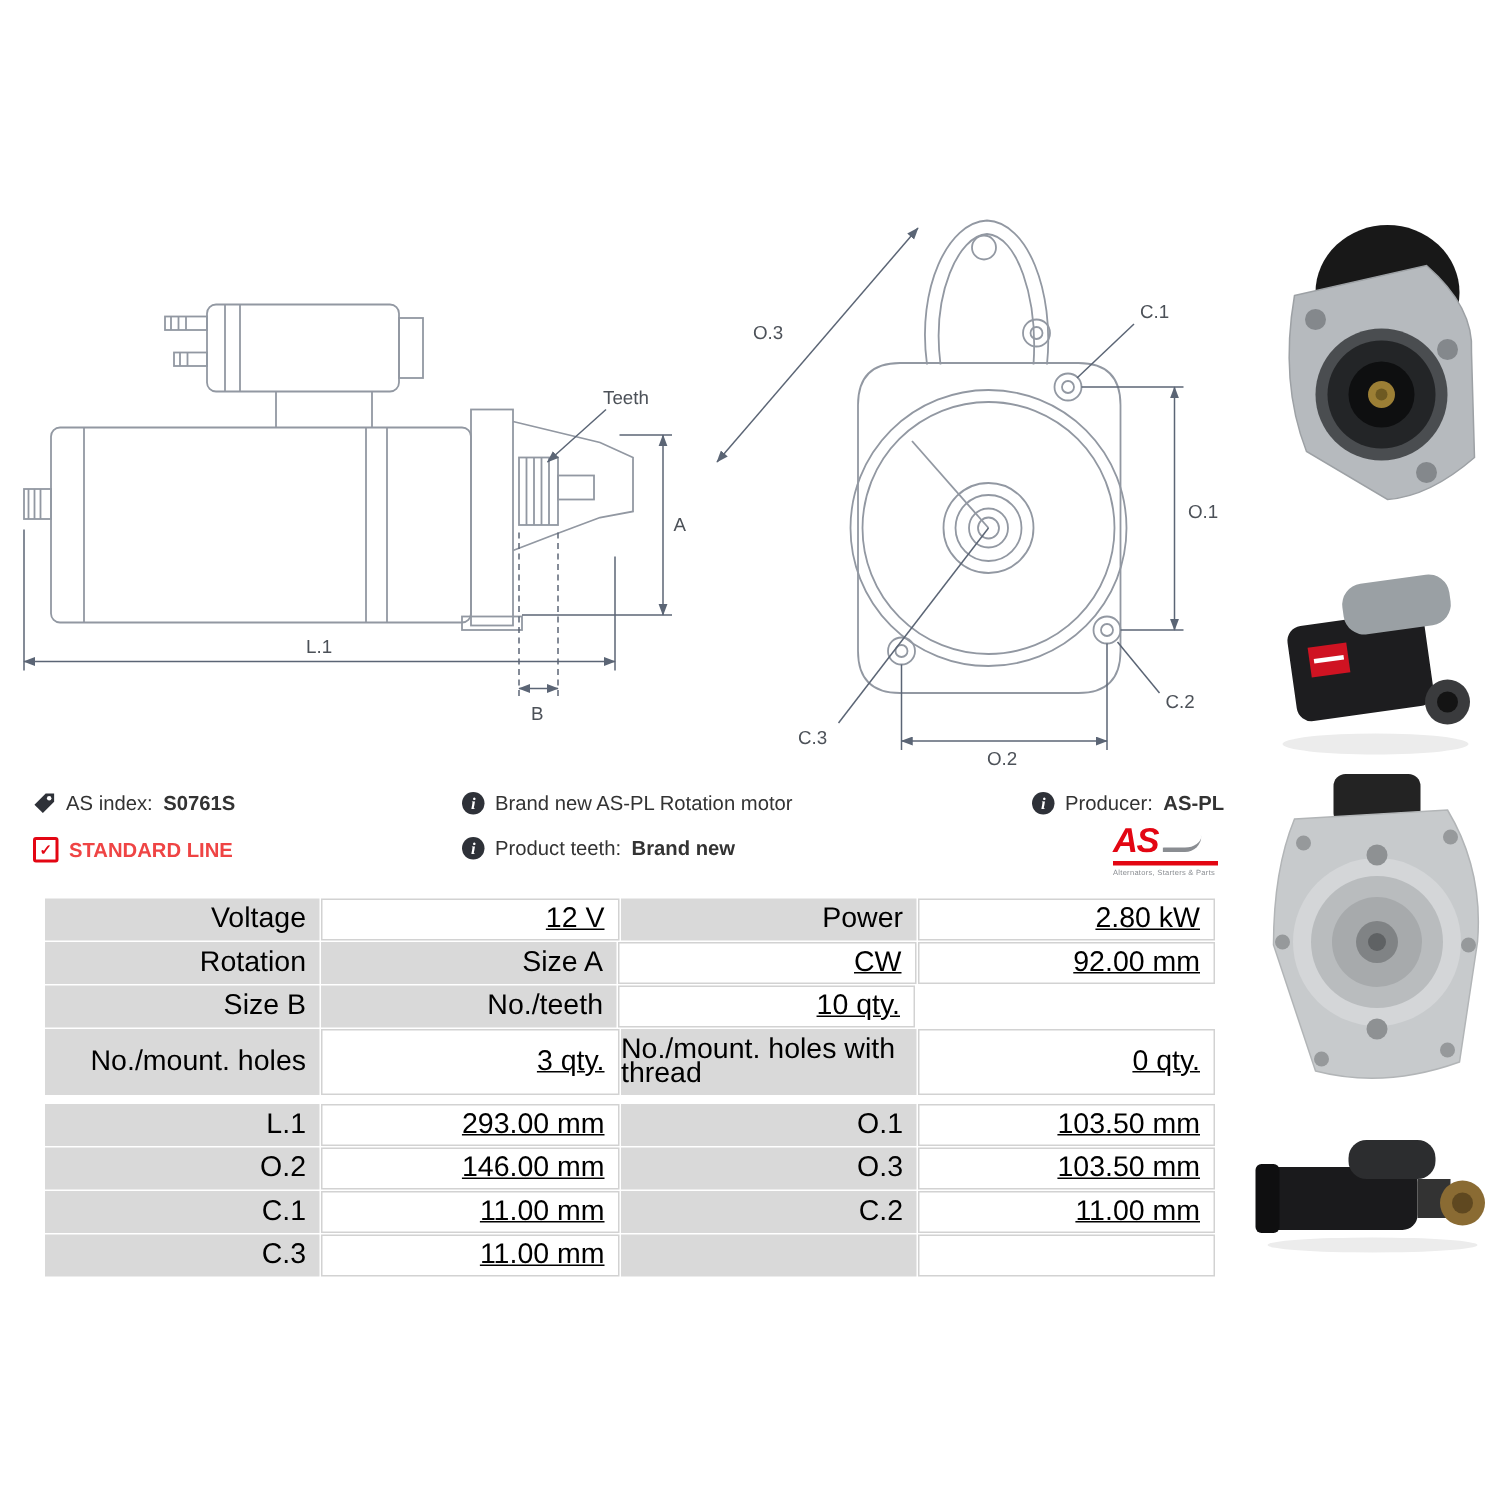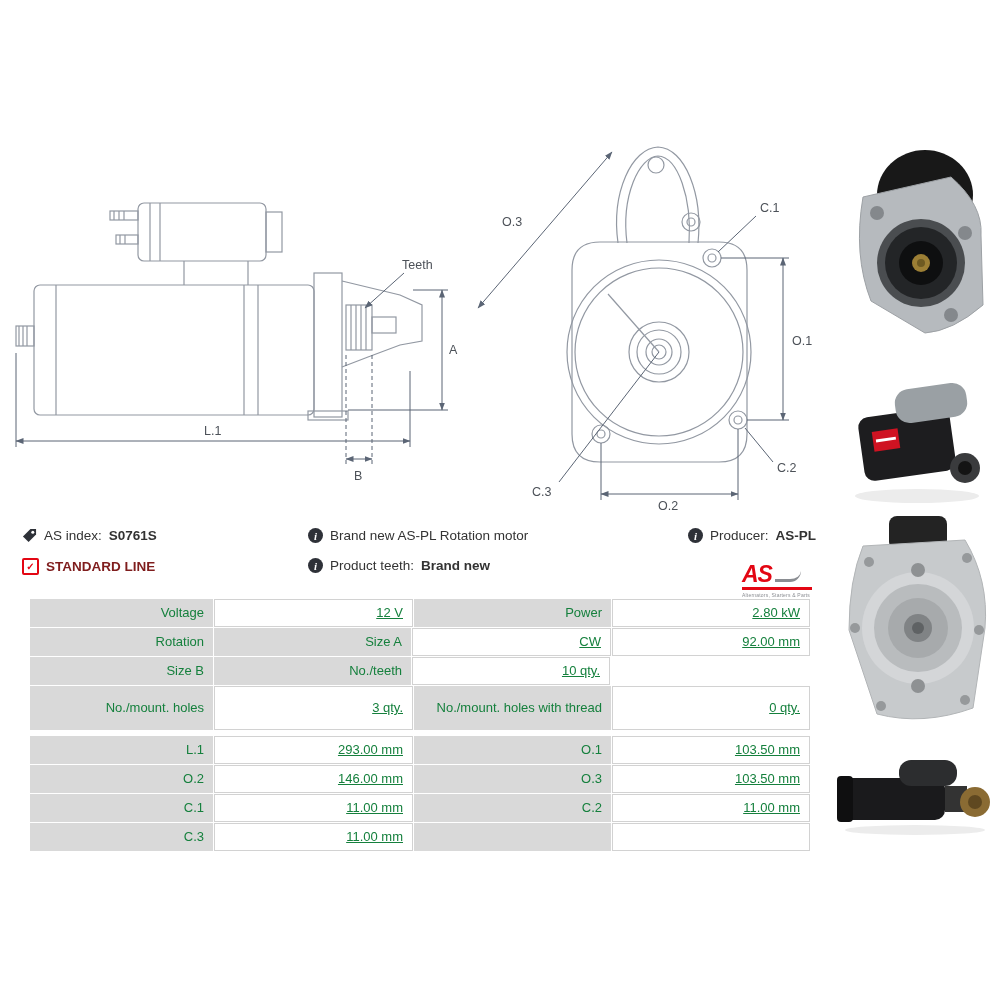--- a/index.html
+++ b/index.html
@@ -8,35 +8,35 @@
   .abs{position:absolute;}
 
   
   .info-item{position:absolute;display:flex;align-items:center;gap:7px;font-size:13.5px;color:#333;white-space:nowrap;}
   .info-item b{font-weight:bold;}
   .info-icon{width:15px;height:15px;border-radius:50%;background:#2e3138;color:#fff;
              font-family:"Liberation Serif",serif;font-style:italic;font-weight:bold;font-size:11px;
              display:flex;align-items:center;justify-content:center;flex:0 0 auto;}
   .check-icon{width:13px;height:13px;border:2px solid #e30613;border-radius:2px;color:#e30613;
               font-size:10px;font-weight:bold;display:flex;align-items:center;justify-content:center;flex:0 0 auto;}
-  .standard{color:#7f1d1d;font-weight:bold;}
+  .standard{color:#ef4444;font-weight:bold;}
 
   
   .as-logo{position:absolute;width:72px;text-align:left;}
   .as-word{color:#e30613;font-weight:bold;font-style:italic;font-size:23px;line-height:21px;letter-spacing:-1px;}
   .as-swoosh{display:inline-block;width:26px;height:8px;margin-left:3px;border-bottom:3px solid #8a8d92;
              border-radius:0 0 12px 0;vertical-align:baseline;}
   .as-line{height:3px;background:#e30613;width:70px;margin:1px 0 2px 0;}
   .as-sub{font-size:5px;color:#8a8d92;letter-spacing:0.2px;white-space:nowrap;}
 
   
   .spec-table{position:absolute;left:30px;top:599px;width:781px;}
   .spec-row{display:flex;gap:1px;margin-bottom:1px;}
   .cell{box-sizing:border-box;display:flex;align-items:center;justify-content:flex-end;
-        text-align:left;padding-right:9px;height:28px;font-size:13px;color:#15803d;line-height:16px;}
+        text-align:left;padding-right:9px;height:28px;font-size:19px;color:#000000;line-height:16px;}
   .lbl{background:#d9d9d9;}
   .val{background:#fff;border:1px solid #d2d2d2;text-decoration:underline;}
   .w1{width:183px;} .w2{width:199px;} .w3{width:197px;} .w4{width:198px;}
   .tall .cell{height:44px;}
   .gap{height:5px;}
 
   svg text{font-family:"Liberation Sans",sans-serif;}
 </style>
 </head>
 <body>
@@ -231,21 +231,21 @@
     <span>Product teeth:</span>
     <b>Brand new</b>
   </div>
 
   <div class="info-item" style="left:688px;top:528px">
     <span class="info-icon">i</span>
     <span>Producer:</span>
     <b>AS-PL</b>
   </div>
 
-  <div class="as-logo" style="left:742px;top:564px">
+  <div class="as-logo" style="left:742px;top:550px">
     <div><span class="as-word">AS</span><span class="as-swoosh"></span></div>
     <div class="as-line"></div>
     <div class="as-sub">Alternators, Starters &amp; Parts</div>
   </div>
 
   <div class="spec-table">
     <div class="spec-row">
       <div class="cell lbl w1">Voltage</div>
       <div class="cell val w2">12 V</div>
       <div class="cell lbl w3">Power</div>

